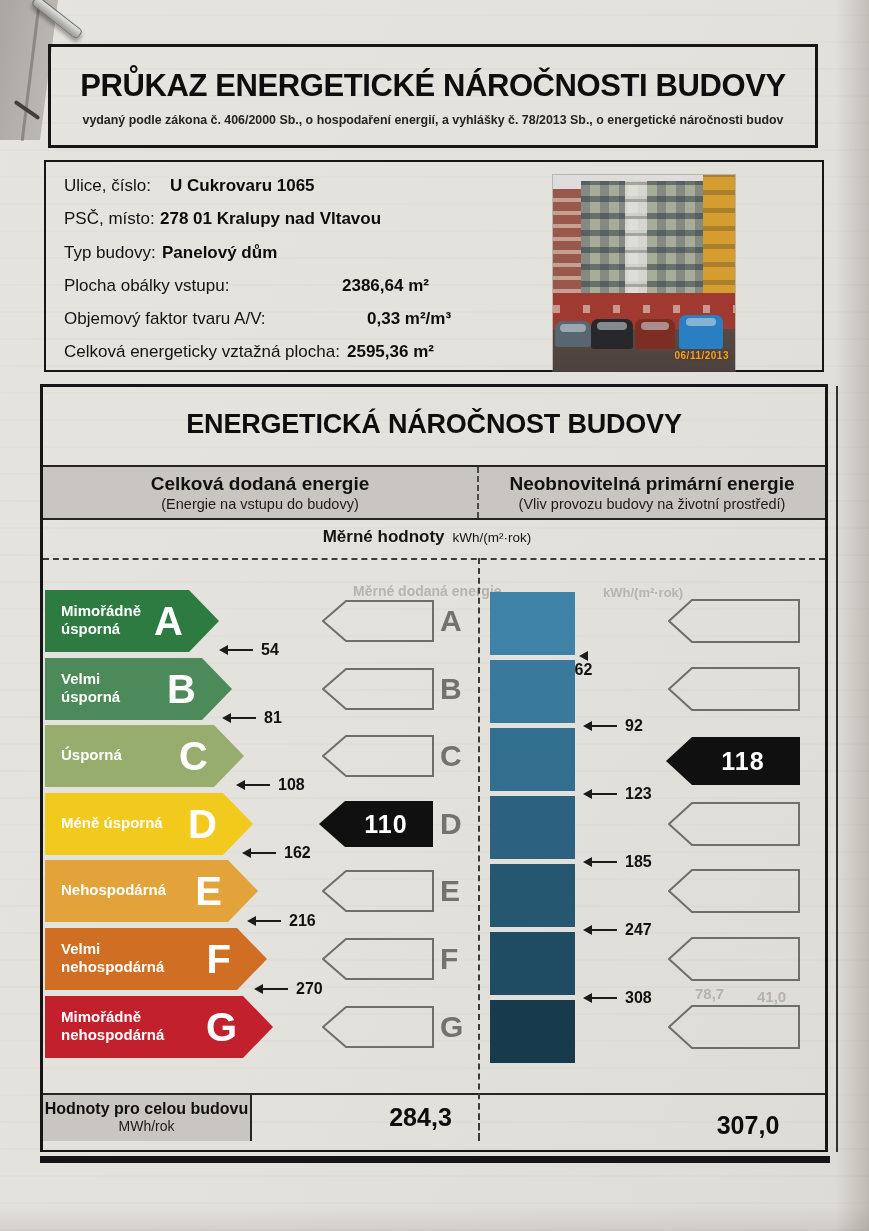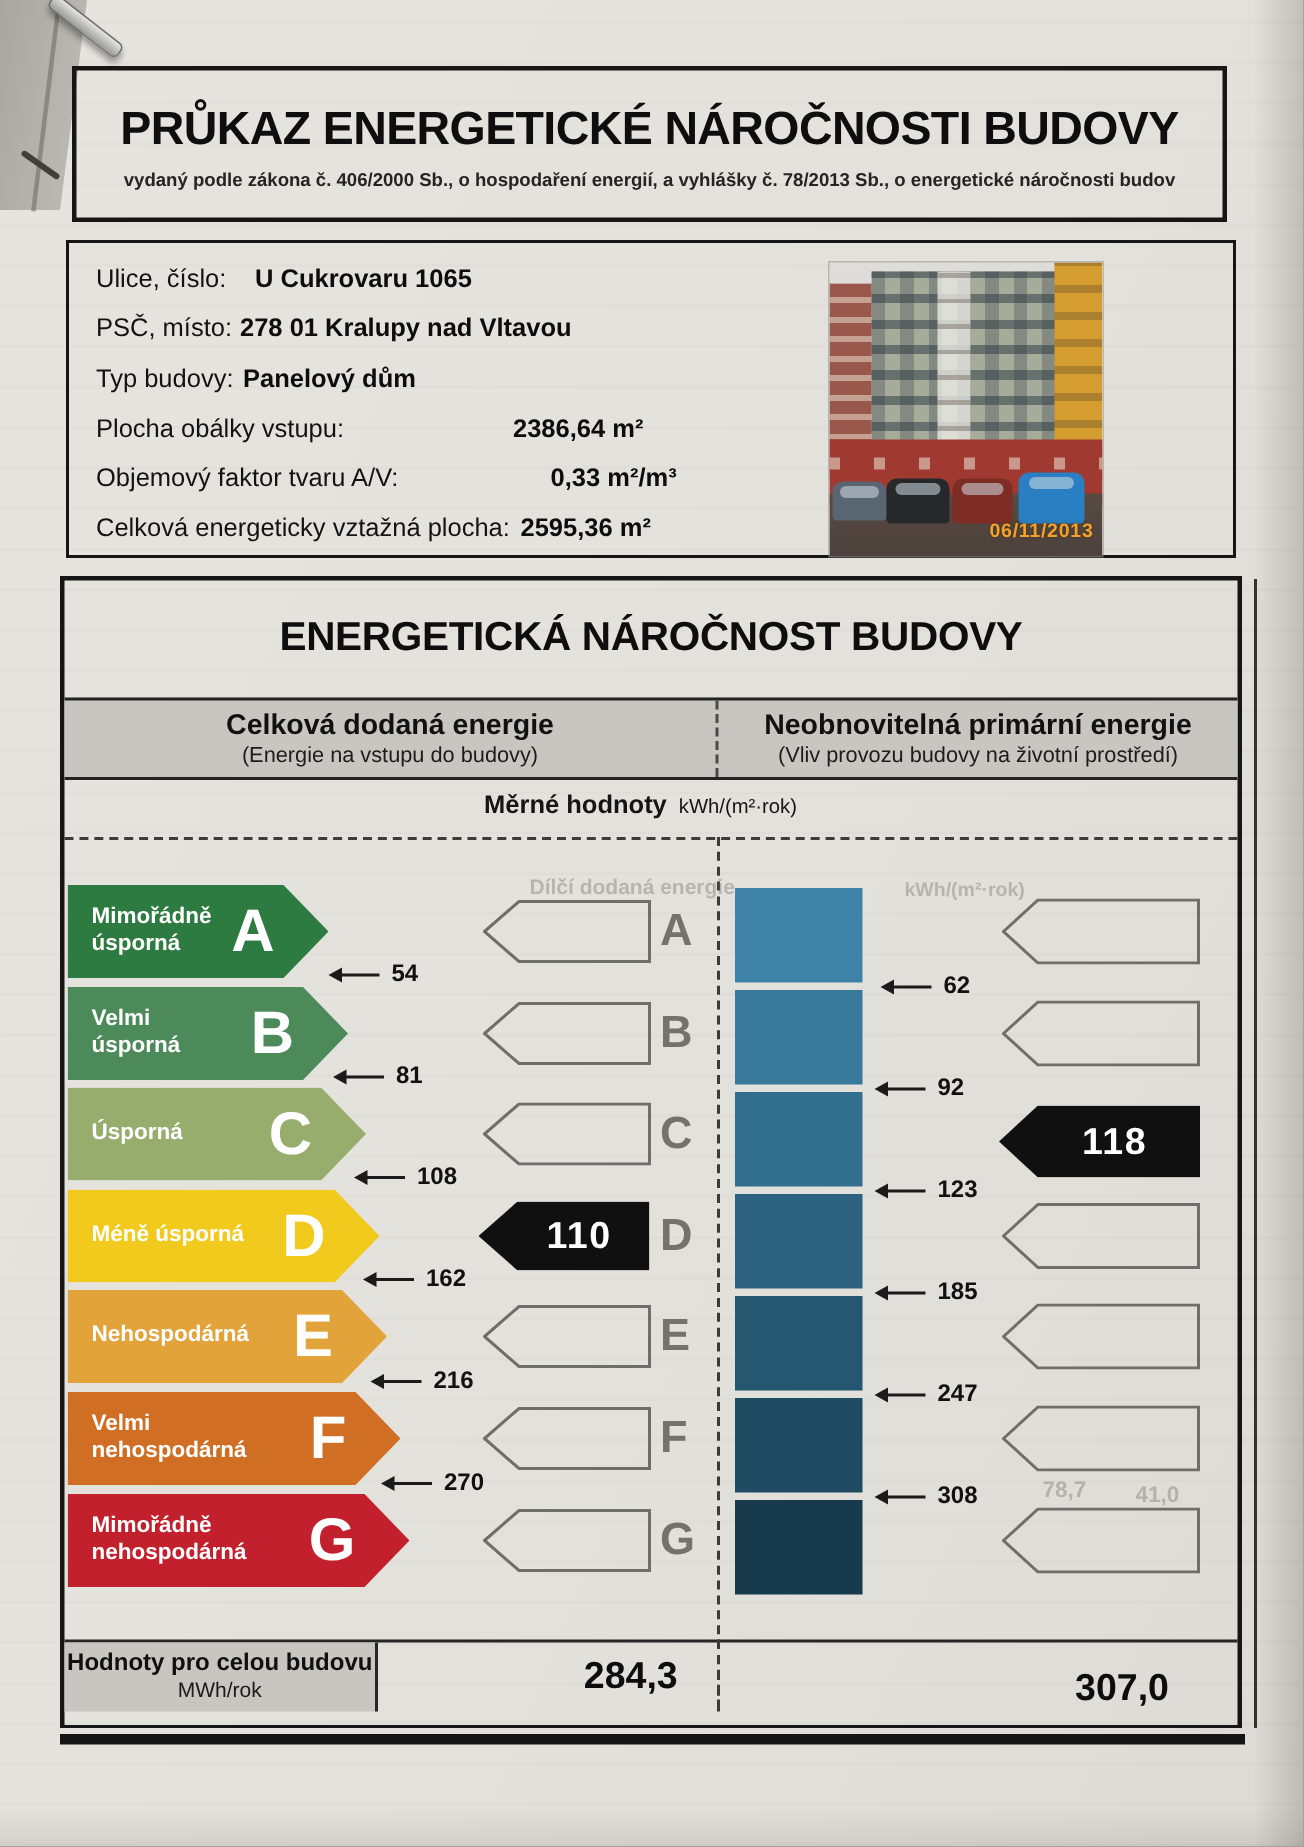--- a/index.html
+++ b/index.html
@@ -53,21 +53,21 @@
          background-image:repeating-linear-gradient(0deg,rgba(120,110,100,0.45) 0 3px,rgba(0,0,0,0) 3px 17px);}
   .ph-right{position:absolute;left:150px;top:0;width:32px;height:146px;background:#d59c30;
          background-image:repeating-linear-gradient(0deg,rgba(70,60,40,0.30) 0 5px,rgba(0,0,0,0) 5px 18px);}
   .ph-base{position:absolute;left:0;top:118px;width:182px;height:44px;background:#a03a30;
          background-image:repeating-linear-gradient(90deg,rgba(235,228,215,0.55) 0 7px,rgba(0,0,0,0) 7px 30px);
          background-size:100% 8px;background-position:0 12px;background-repeat:no-repeat;}
   .ph-lot{position:absolute;left:0;top:154px;width:182px;height:42px;
          background:linear-gradient(#584a42,#4c413c);}
   .car{position:absolute;border-radius:7px 7px 3px 3px;}
   .car .glass{position:absolute;left:15%;top:3px;width:70%;height:8px;border-radius:4px;background:rgba(210,220,228,0.55);}
-  .ph-date{position:absolute;right:6px;bottom:10px;font-size:13px;font-weight:bold;color:#f2a32b;
+  .ph-date{position:absolute;right:6px;bottom:10px;font-size:10px;font-weight:bold;color:#f2a32b;
          text-shadow:0 0 2px rgba(60,30,0,0.6);letter-spacing:0.5px;}
 
   
   .main-box{position:absolute;left:40px;top:384px;width:788px;height:768px;
          border:3px solid #161616;border-bottom-width:2px;box-sizing:border-box;}
   .outer-right-line{position:absolute;left:836px;top:386px;width:2px;height:766px;background:#34322f;}
   .thick-bottom{position:absolute;left:40px;top:1156px;width:790px;height:7px;background:#151515;}
   .main-title{position:absolute;left:0;top:22px;width:782px;text-align:center;
          font-size:27px;font-weight:bold;letter-spacing:-0.2px;color:#0e0e0e;}
   .band{position:absolute;left:0;top:78px;width:782px;height:55px;background:#c9c6c1;
@@ -188,21 +188,21 @@
     </div>
 
     <div class="units-row">
       <span class="units-label">Měrné hodnoty</span><span class="units-unit">kWh/(m²·rok)</span>
     </div>
 
     <div class="dash-h"></div>
     <div class="dash-v"></div>
 
     <div class="chart-layer" id="chart-layer">
-      <span class="ghost" style="left:310px;top:196px;font-size:14px;">Dílčí dodaná energie</span>
+      <span class="ghost" style="left:310px;top:196px;font-size:14px;">Měrné dodaná energie</span>
       <span class="ghost" style="left:560px;top:198px;font-size:13px;">kWh/(m²·rok)</span>
       <span class="ghost" style="left:652px;top:598px;font-size:15px;">78,7</span>
       <span class="ghost" style="left:714px;top:601px;font-size:15px;">41,0</span>
     <div class="cls-arrow" style="left: 2px; top: 203px; width: 174px; height: 62px; background: rgb(45, 123, 65); clip-path: polygon(0px 0px, 144px 0px, 174px 50%, 144px 100%, 0px 100%);">
           <div class="cls-label" style="top: 12px; width: 104px;">Mimořádně<br>úsporná</div>
           <div class="cls-letter" style="right: 36px; top: 11px;">A</div>
         </div>
         <svg width="112" height="42" style="position: absolute; left: 279px; top: 213px;">
           <polygon points="1,21 24,1 111,1 111,41 24,41" fill="none" stroke="#6e6e6a" stroke-width="2"></polygon>
         </svg>
@@ -306,21 +306,21 @@
         <div class="th-marker" style="left: 199px; top: 527px;">
           <div class="th-tri"></div>
           <div class="th-line"></div>
           <span class="th-num">216</span>
         </div>
         <div class="th-marker" style="left: 206px; top: 595px;">
           <div class="th-tri"></div>
           <div class="th-line"></div>
           <span class="th-num">270</span>
         </div>
-        <div class="th-marker" style="left: 539px; top: 264px;">
+        <div class="th-marker" style="left: 523px; top: 264px; flex-direction: column;">
           <div class="th-tri"></div>
           <div class="th-line"></div>
           <span class="th-num">62</span>
         </div>
         <div class="th-marker" style="left: 535px; top: 332px;">
           <div class="th-tri"></div>
           <div class="th-line"></div>
           <span class="th-num">92</span>
         </div>
         <div class="th-marker" style="left: 535px; top: 400px;">

